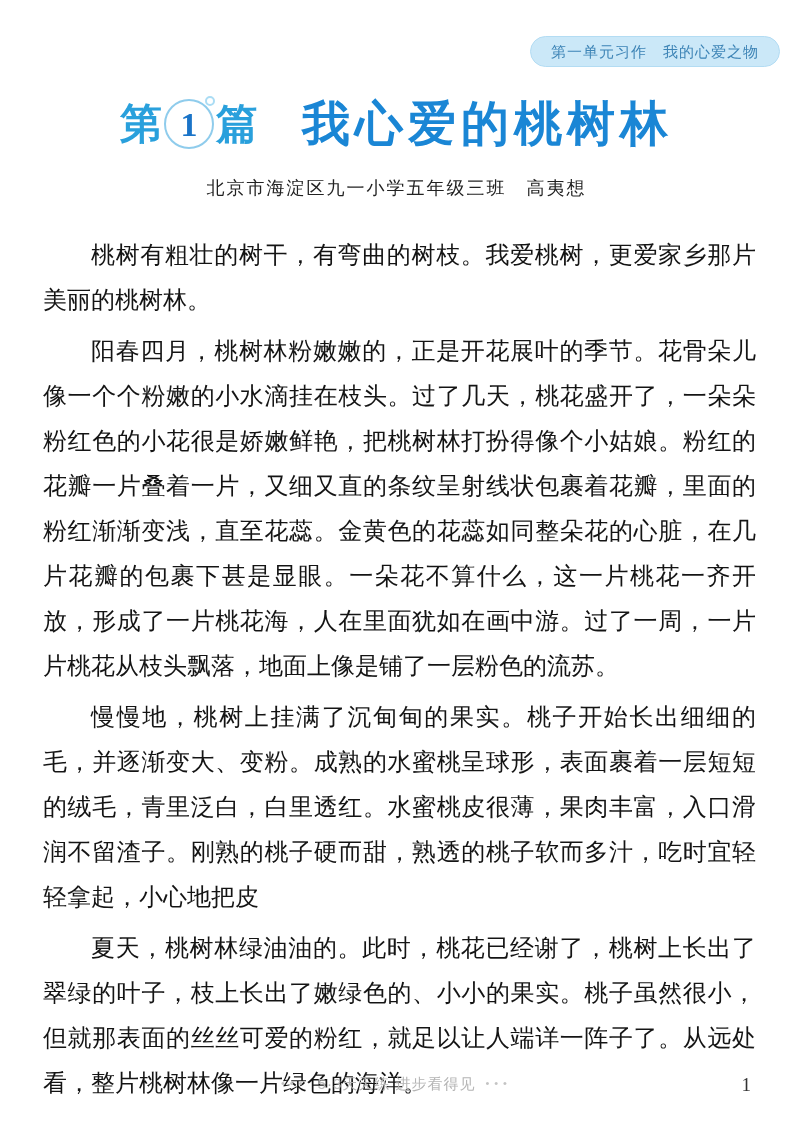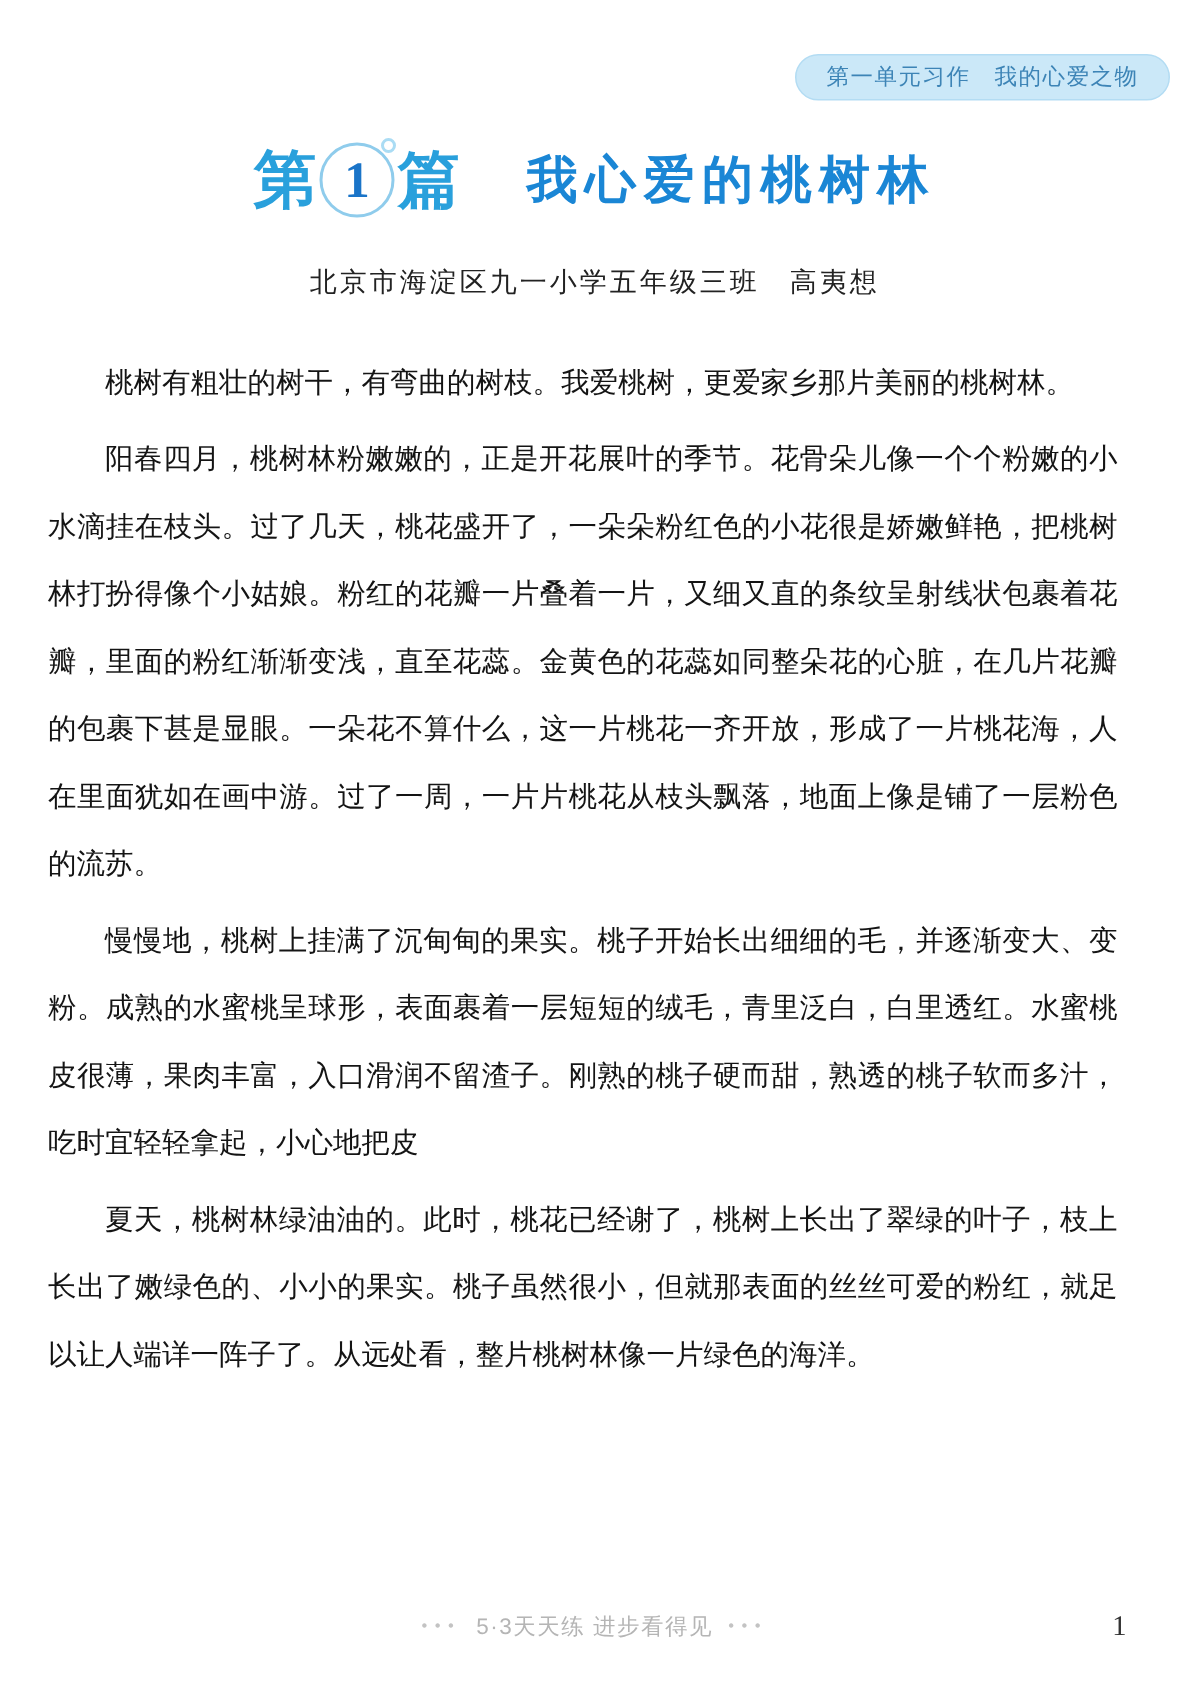--- a/index.html
+++ b/index.html
@@ -76,21 +76,21 @@
     top: -5px;
     right: -3px;
     width: 10px;
     height: 10px;
     border: 2px solid #aadcf4;
     border-radius: 50%;
     background: #ffffff;
   }
   .title-gap { display: inline-block; width: 44px; }
   .title-main {
-    font-size: 34px;
+    font-size: 48px;
     font-weight: bold;
     color: #1a86d5;
     letter-spacing: 5px;
     vertical-align: middle;
   }
 
   
   .byline {
     position: absolute;
     top: 176px;
@@ -100,23 +100,23 @@
     font-size: 18px;
     color: #222222;
     letter-spacing: 2px;
     white-space: pre;
   }
 
   
   .essay-body {
     position: absolute;
     top: 233px;
-    left: 32px;
+    left: 43px;
     width: 713px;
-    font-size: 19px;
+    font-size: 24px;
     line-height: 45px;
     text-align: justify;
     color: #141414;
   }
   .essay-body p {
     text-indent: 2em;
     margin-bottom: 6px;
   }
 
   

